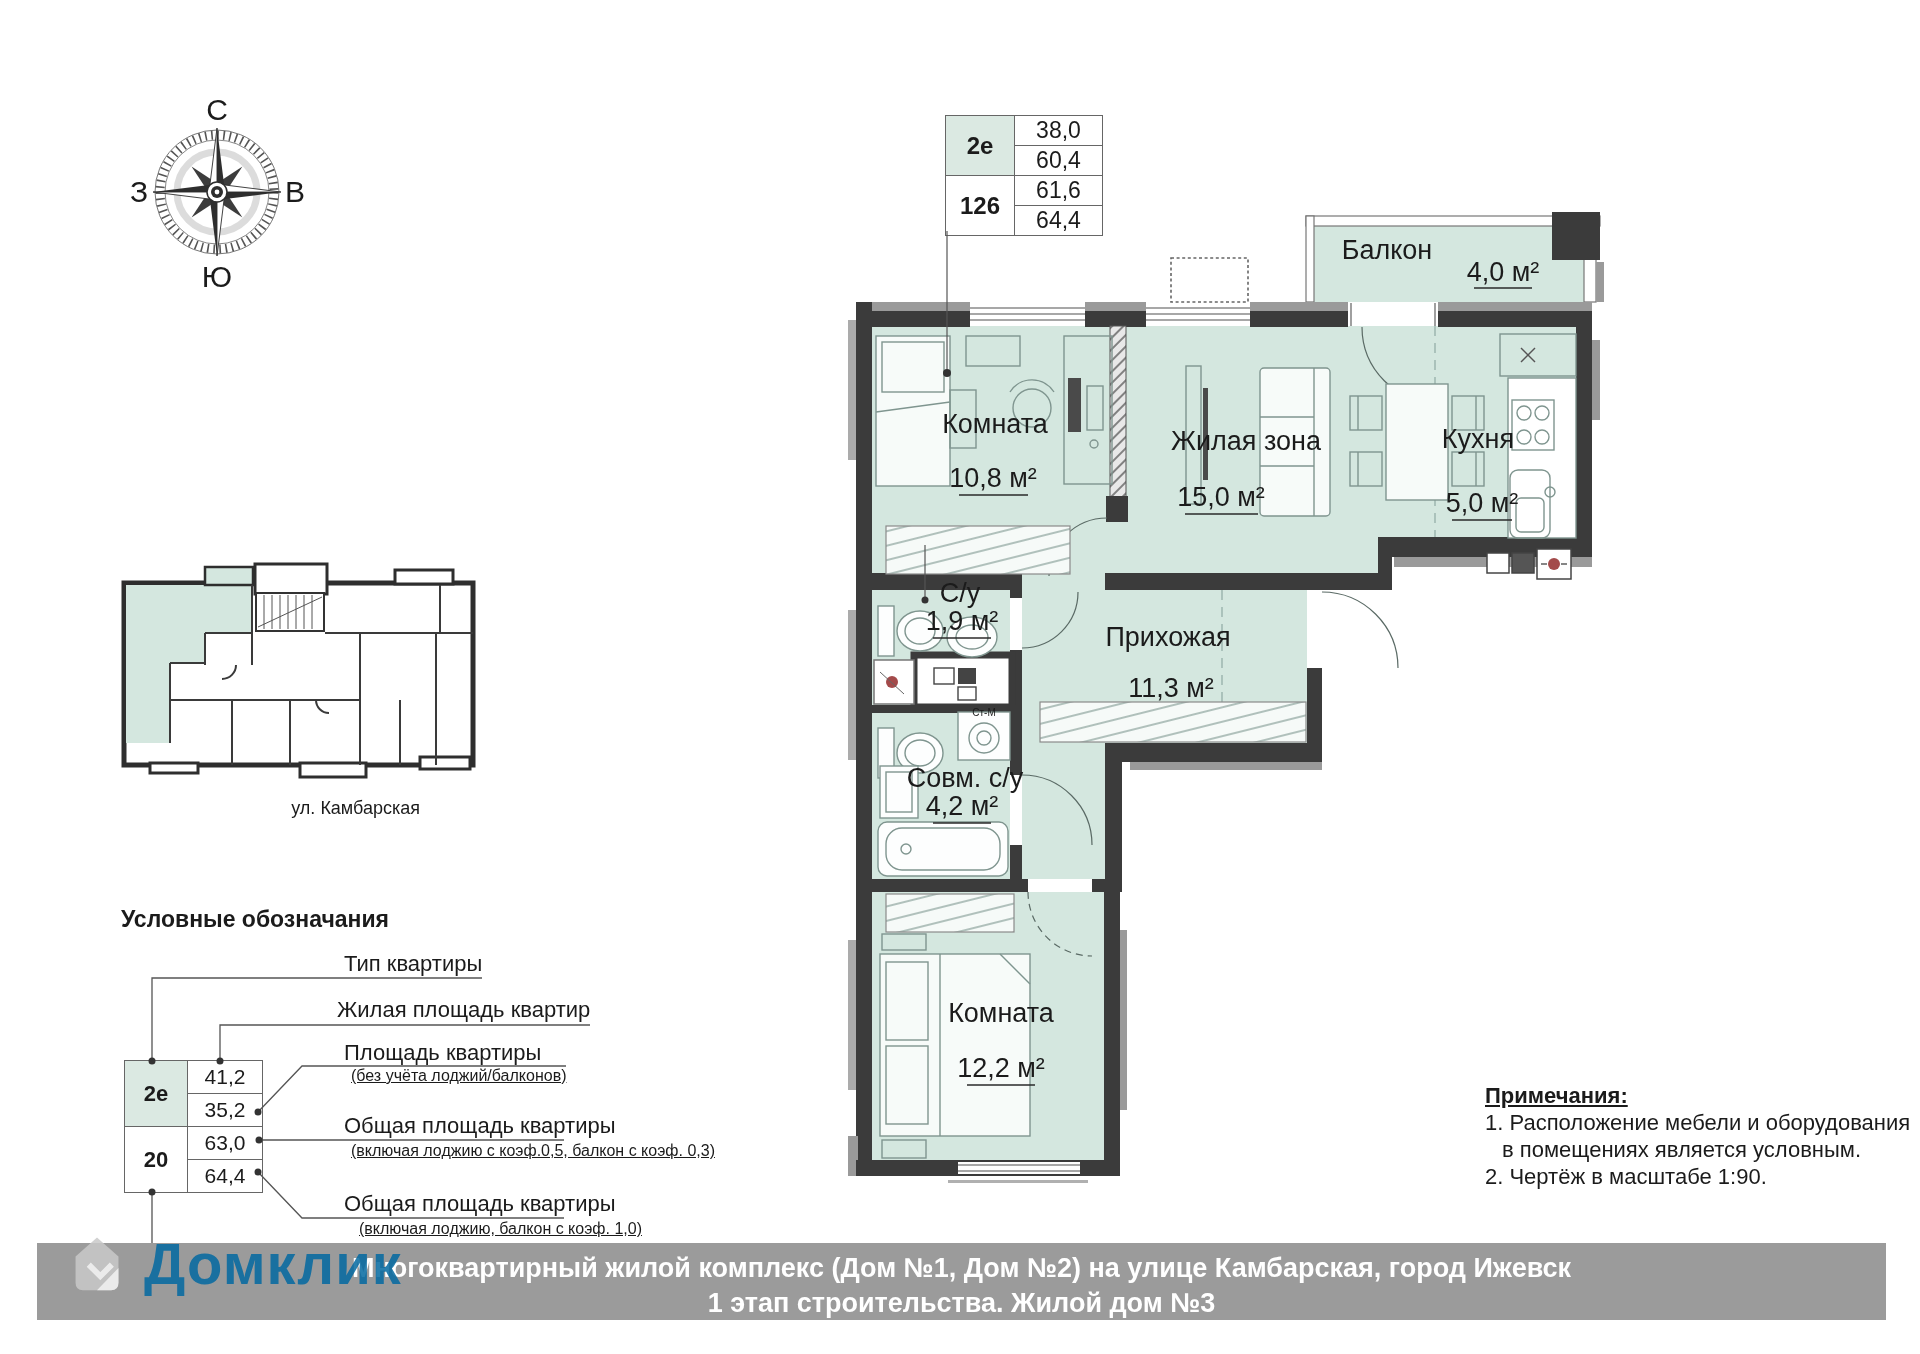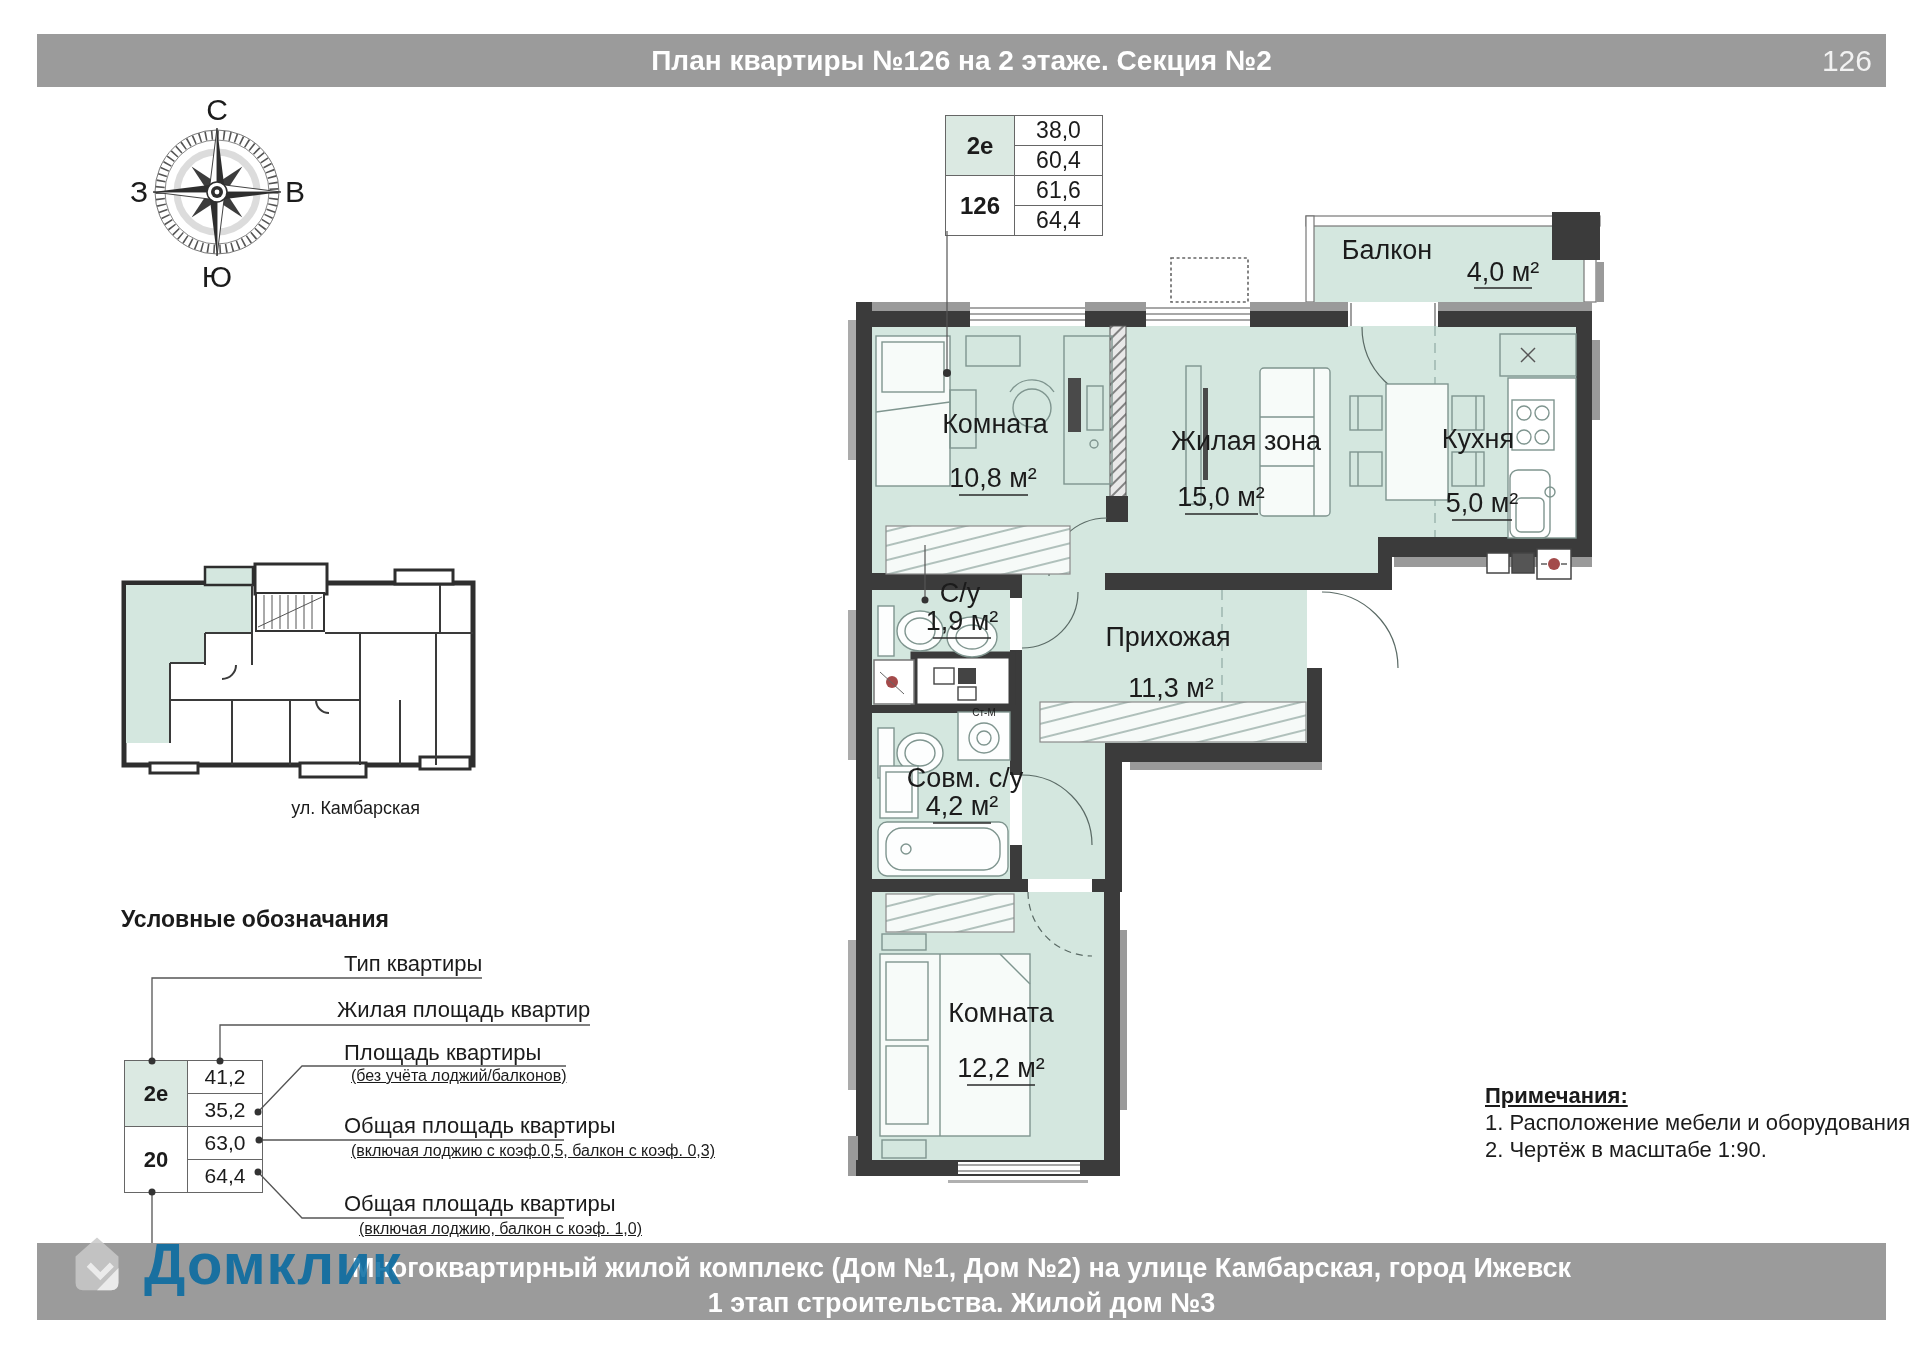--- a/index.html
+++ b/index.html
@@ -45,24 +45,20 @@
   svg text{font-family:"Liberation Sans","DejaVu Sans",sans-serif;fill:#1b1b1b;}
   .rn{font-size:27px;}
   .ra{font-size:27px;}
   .wl{font-size:10px;}
 </style>
 </head>
 <body>
 
 <div id="page">
 
-  <div class="bar" id="headerbar">
-    <div class="title">План квартиры №126 на 2 этаже. Секция №2</div>
-    <div class="pagenum">126</div>
-  </div>
 
   <svg class="abs" style="left:122px;top:88px" width="190" height="220" viewBox="-95 -104 190 220">
     <g>
       <circle r="62" fill="none" stroke="#777" stroke-width="1"></circle>
       <circle r="52" fill="none" stroke="#888" stroke-width="1"></circle>
       <circle r="57" fill="none" stroke="#555" stroke-width="9" stroke-dasharray="1.6 4.5"></circle>
       <circle r="40" fill="none" stroke="#9a9a9a" stroke-width="7" opacity="0.35"></circle>
     </g>
     <g fill="#3c3c3c">
       <path d="M0,-36 L6,-7 L0,0 L-6,-7 Z" transform="rotate(45)"></path>
@@ -478,20 +474,21 @@
       <circle cx="258" cy="1112" r="3.5"></circle>
         <circle cx="259" cy="1140" r="3.5"></circle>
       <circle cx="258" cy="1172" r="3.5"></circle>
         <circle cx="152" cy="1192" r="3.5"></circle>
     </g>
   </svg>
 
   <div class="abs" id="notes">
     <div class="nt">Примечания:</div>
     <div>1. Расположение мебели и оборудования</div>
+    <div class="ind">в помещениях является условным.</div>
     <div>2. Чертёж в масштабе 1:90.</div>
   </div>
 
   <div id="watermark">
     <svg width="66" height="74" viewBox="0 0 80 76">
       <path d="M14,30 L40,7 L66,30 V62 Q66,71 57,71 H23 Q14,71 14,62 Z" fill="#c9c9c9"></path>
       <path d="M40,71 L66,44 V62 Q66,71 57,71 Z" fill="#ffffff" opacity="0.9"></path>
       <path d="M30,40 L44,54 L58,40" fill="none" stroke="#fff" stroke-width="7" opacity="0.9"></path>
     </svg>
     <span>Домклик</span>

